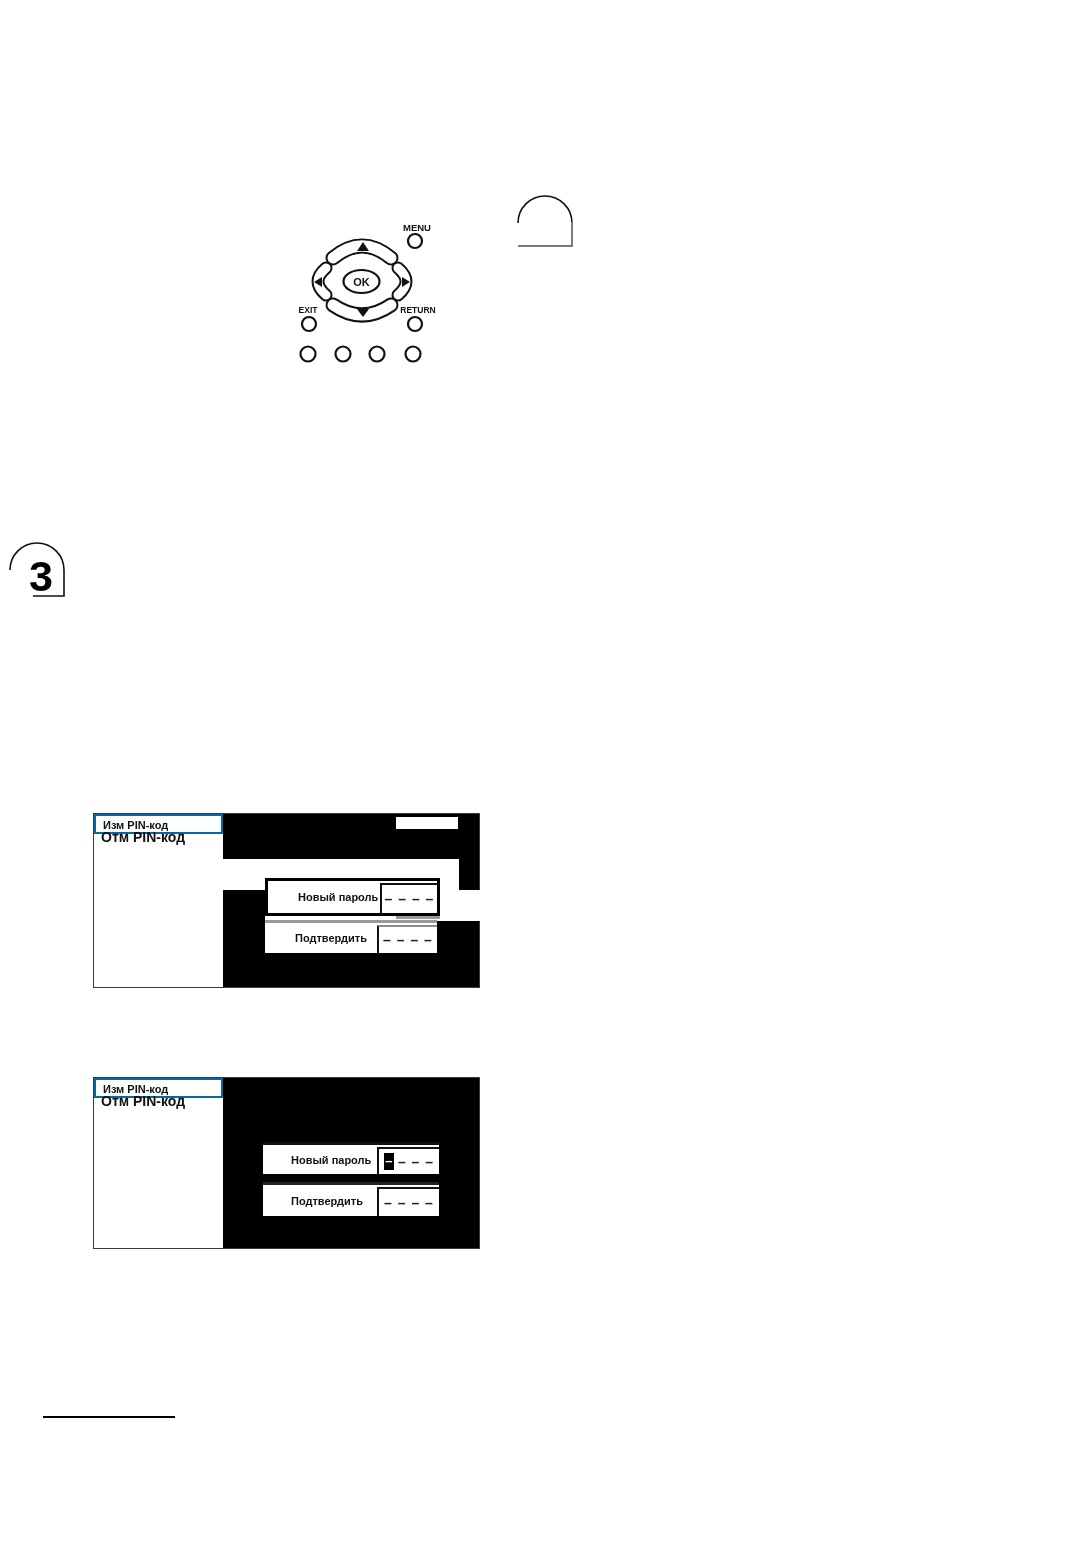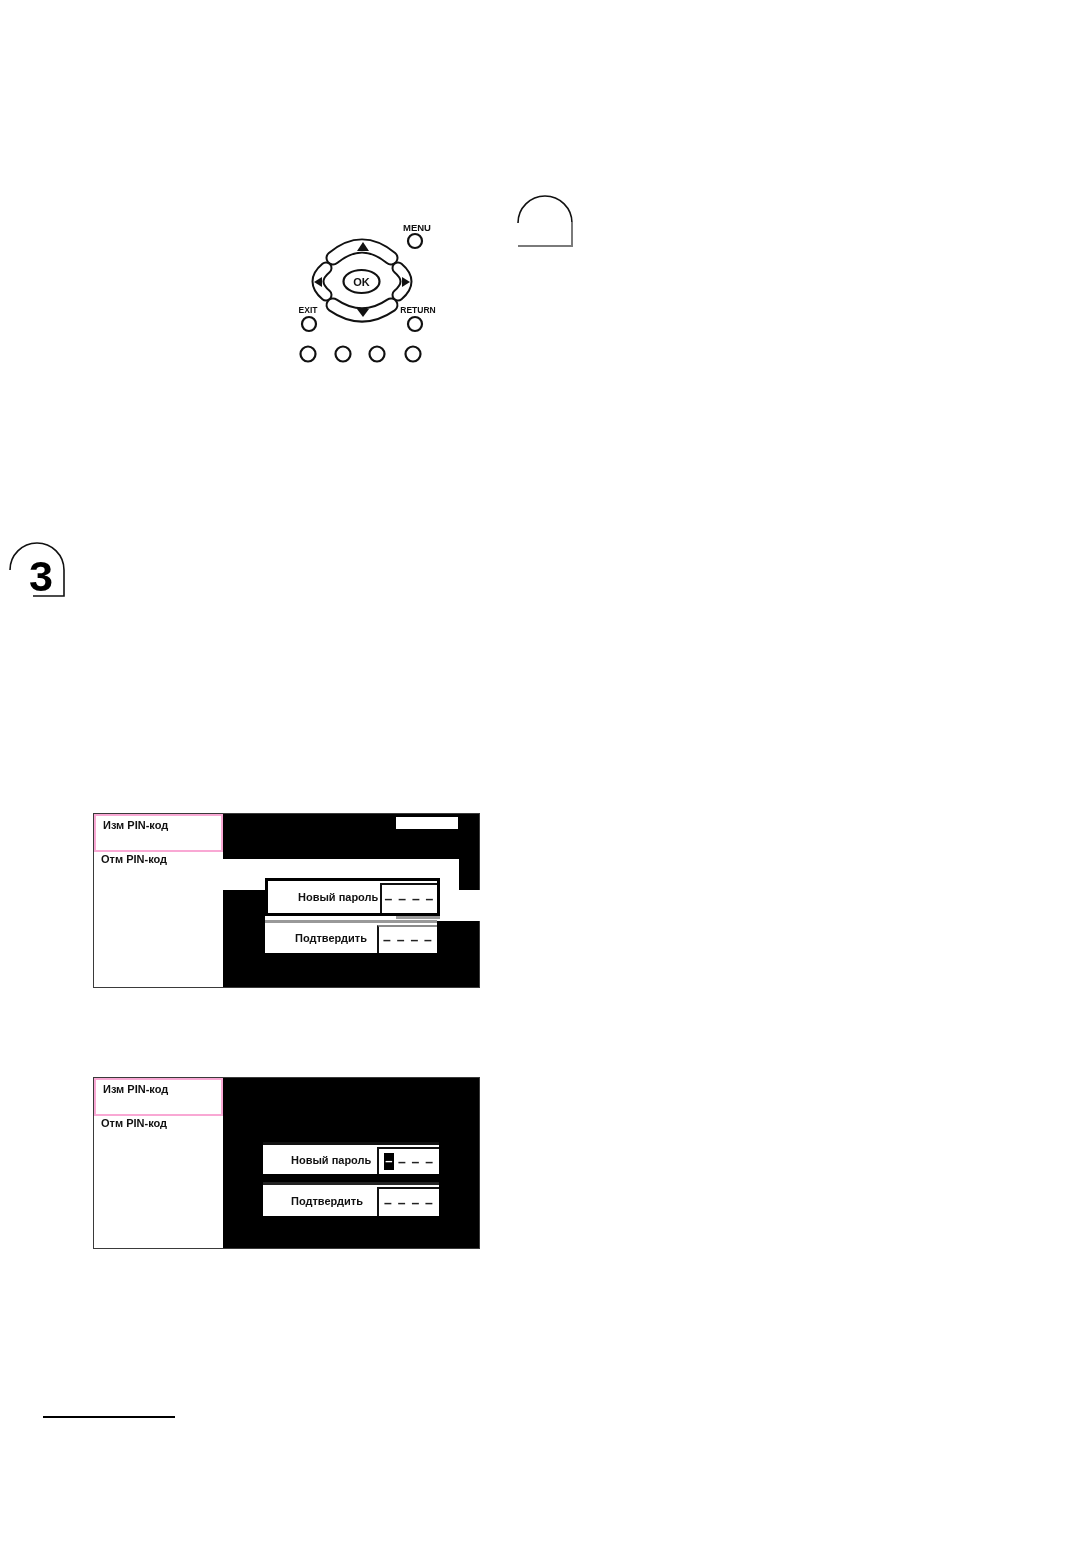--- a/index.html
+++ b/index.html
@@ -19,28 +19,28 @@
   .arch-three { left:8px; top:540px; width:58px; height:58px; }
   
   .tv-screen {
     position:absolute; width:387px; background:#ffffff;
     border:1px solid #3a3a3a;
   }
   .tv-screen-1 { left:93px; top:813px; height:175px; }
   .tv-screen-2 { left:93px; top:1077px; height:172px; }
   .tv-black { position:absolute; left:129px; top:0; right:0; bottom:0; background:#000; }
   .menu-item-selected {
-    position:absolute; left:0; top:0; width:129px; height:38px;
-    background:#fff; border:2px solid #f9a8d4; z-index:2;
+    position:absolute; left:0; top:0; width:129px; height:20px;
+    background:#fff; border:2px solid #0369a1; z-index:2;
     font-size:11px; font-weight:700; color:#111;
     line-height:18px; padding-left:7px; white-space:nowrap;
   }
   .menu-item-plain {
-    position:absolute; left:7px; top:39px; z-index:2;
-    font-size:11px; font-weight:700; color:#111; white-space:nowrap;
+    position:absolute; left:7px; top:15px; z-index:2;
+    font-size:14px; font-weight:700; color:#111; white-space:nowrap;
   }
   .white-rect-tr { position:absolute; left:302px; top:3px; width:62px; height:12px; background:#fff; }
   .band-a { position:absolute; left:129px; top:45px; width:236px; height:31px; background:#fff; }
   .band-b { position:absolute; left:171px; top:76px; width:215px; height:31px; background:#fff; }
   .dialog {
     position:absolute; background:#fff; z-index:3;
   }
   .dlg-label {
     position:absolute; left:30px; top:0; bottom:0;
     display:flex; align-items:center;

